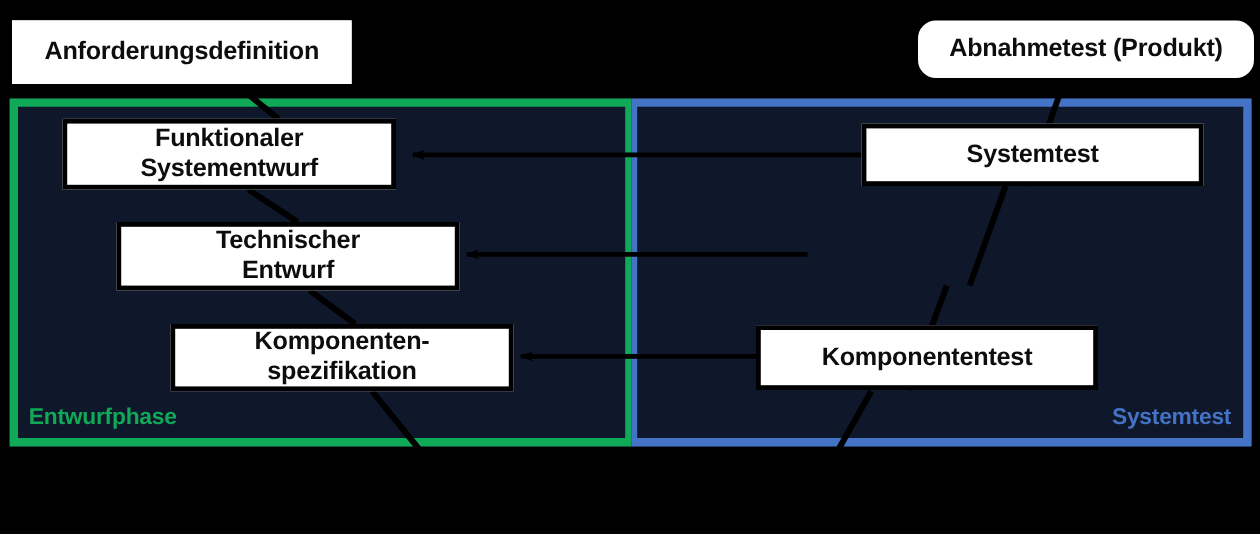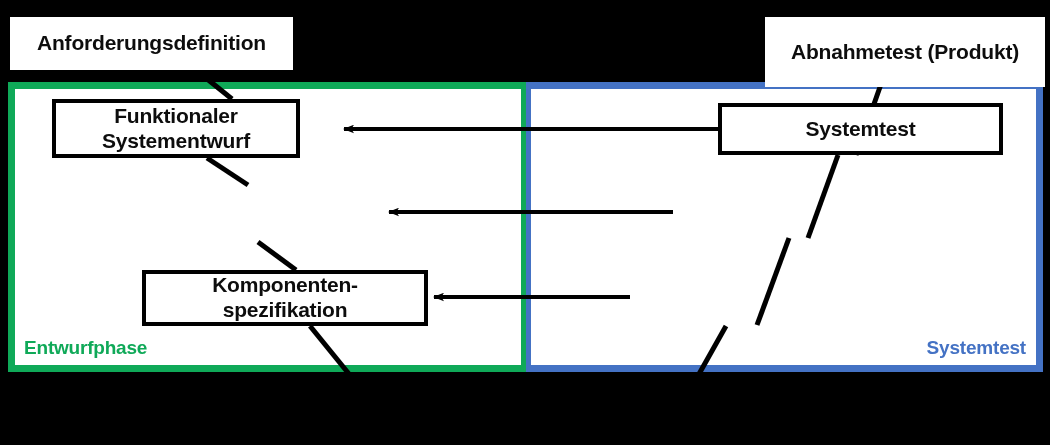--- a/index.html
+++ b/index.html
@@ -11,21 +11,21 @@
   }
   #stage {
     position:relative;
     width:1050px; height:445px;
     background:#000000;
   }
 
   
   .panel {
     position:absolute;
-    background:#ffffff;
+    background:#0f172a;
   }
   .panel-label {
     position:absolute;
     bottom:6px;
     font-size:19px;
     font-weight:bold;
     letter-spacing:-0.2px;
     white-space:nowrap;
   }
 
@@ -100,35 +100,42 @@
       <line x1="718" y1="129" x2="344" y2="129" marker-end="url(#arrowhead)"></line>
       <line x1="673" y1="212" x2="389" y2="212" marker-end="url(#arrowhead)"></line>
       <line x1="630" y1="297" x2="434" y2="297" marker-end="url(#arrowhead)"></line>
     </g>
   </svg>
 
   <div class="node outer" style="left:10px; top:17px; width:283px; height:53px;">
     <span class="node-label">Anforderungsdefinition</span>
   </div>
 
-  <div class="node outer" style="left:765px; top:17px; width:280px; height:70px;">
+  <div class="node outer" style="left:765px; top:17px; width:280px; height:48px;border-radius:15px;">
     <span class="node-label">Abnahmetest (Produkt)</span>
   </div>
 
-  <div class="node" style="left:52px; top:99px; width:248px; height:59px;align-items:center;">
+  <div class="node" style="left:52px; top:99px; width:278px; height:59px;align-items:center;">
     <span class="node-label">Funktionaler
 Systementwurf</span>
   </div>
 
+  <div class="node" style="left:97px; top:185px; width:286px; height:57px;">
+    <span class="node-label">Technischer
+Entwurf</span>
+  </div>
 
   <div class="node" style="left:142px; top:270px; width:286px; height:56px;">
     <span class="node-label">Komponenten-
 spezifikation</span>
   </div>
 
   <div class="node" style="left:718px; top:103px; width:285px; height:52px;">
     <span class="node-label">Systemtest</span>
   </div>
 
 
+  <div class="node" style="left:630px; top:271px; width:285px; height:54px;">
+    <span class="node-label">Komponententest</span>
+  </div>
 
 
 </div>
 
 </body></html>

